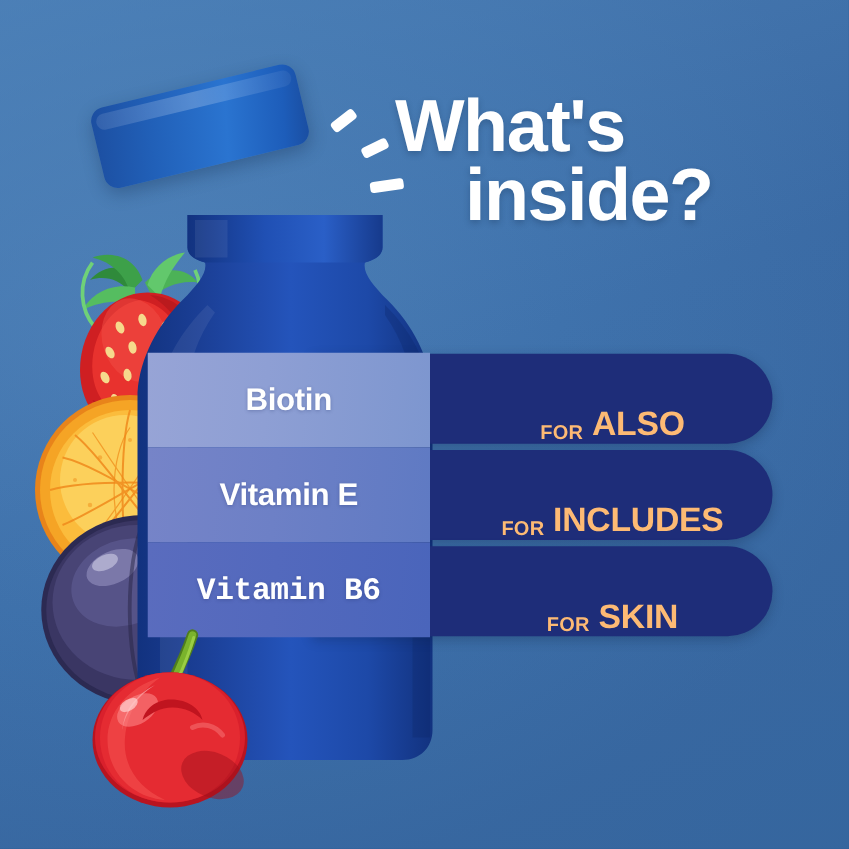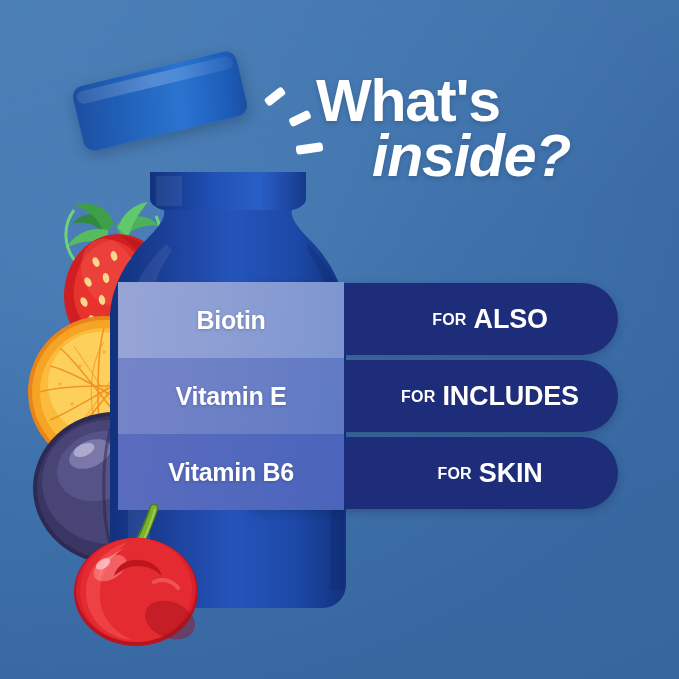--- a/index.html
+++ b/index.html
@@ -21,21 +21,21 @@
   .spark.s1{left:264px;top:92px;width:22px;height:9px;transform:rotate(-38deg);}
   .spark.s2{left:289px;top:114px;width:22px;height:9px;transform:rotate(-26deg);}
   .spark.s3{left:296px;top:144px;width:27px;height:9px;transform:rotate(-8deg);}
 
   
   .title{
     position:absolute;left:316px;top:74px;width:330px;
     color:#ffffff;font-weight:bold;font-size:59px;line-height:.94;
     letter-spacing:-1.2px;text-shadow:0 2px 5px rgba(20,46,78,.30);
   }
-  .title .l2{display:block;padding-left:56px;font-style:italic;}
+  .title .l2{display:block;padding-left:56px;}
 
   
   .cap{
     position:absolute;left:76px;top:68px;width:168px;height:66px;
     border-radius:11px;transform:rotate(-13.5deg);
     background:linear-gradient(100deg,#1c4ea0 0%,#2160b8 28%,#2a74d0 62%,#1d5dba 88%,#1a4da0 100%);
     box-shadow:0 5px 14px rgba(16,40,74,.32);
   }
   .cap:after{
     content:"";position:absolute;left:4px;right:4px;top:5px;height:13px;
@@ -54,40 +54,40 @@
   .pill{
     position:absolute;background:#1e2d79;
     box-shadow:0 3px 9px rgba(14,33,64,.28);
   }
   .pill.p1{left:250px;top:283px;width:368px;height:72px;border-radius:0 36px 36px 0;}
   .pill.p2{left:250px;top:360px;width:368px;height:72px;border-radius:0 36px 36px 0;}
   .pill.p3{left:250px;top:437px;width:368px;height:72px;border-radius:0 36px 36px 0;}
   .pill.p4{left:250px;top:514px;width:368px;height:86px;border-radius:0 43px 43px 0;}
   .pill-text{
     position:absolute;left:112px;right:0;top:0;height:100%;
-    display:flex;align-items:center;justify-content:center;
-    color:#ffffff;white-space:nowrap;
+    display:flex;align-items:flex-end;justify-content:center;
+    color:#fdba74;white-space:nowrap;
   }
   .for{font-size:16px;font-weight:bold;letter-spacing:.2px;margin-right:7px;position:relative;top:1px;}
   .benefit{font-size:27px;font-weight:bold;letter-spacing:-.2px;}
 
   .also{
     position:absolute;left:112px;right:6px;top:0;height:100%;
     display:flex;flex-direction:column;align-items:center;justify-content:center;
     color:#ffffff;text-align:center;
   }
   .also-head{font-size:13px;font-weight:bold;letter-spacing:.3px;margin-bottom:2px;}
   .also-line{font-size:14.5px;line-height:1.26;letter-spacing:.1px;}
 
   
   .label{position:absolute;left:118px;top:282px;width:226px;height:228px;overflow:hidden;}
   .band{position:absolute;left:0;width:226px;height:76px;display:flex;align-items:center;}
   .band.b1{top:0;background:linear-gradient(95deg,#97a4d6 0%,#8e9fd4 42%,#7d96cf 100%);}
   .band.b2{top:76px;background:linear-gradient(95deg,#7684c8 0%,#6d80c6 45%,#5f7ac3 100%);}
-  .band.b3{top:152px;background:linear-gradient(95deg,#5a6cbe 0%,#5369bd 45%,#4a65bb 100%);}
+  .band.b3{top:152px;background:linear-gradient(95deg,#5a6cbe 0%,#5369bd 45%,#4a65bb 100%);font-family:Liberation Mono, monospace;}
   .band-label{
     width:100%;text-align:center;color:#ffffff;font-weight:bold;font-size:25px;
     letter-spacing:-.3px;text-shadow:0 1px 3px rgba(32,48,100,.30);
   }
 </style>
 </head>
 <body>
 
 <div class="stage">
   <div class="bg-tint"></div>

